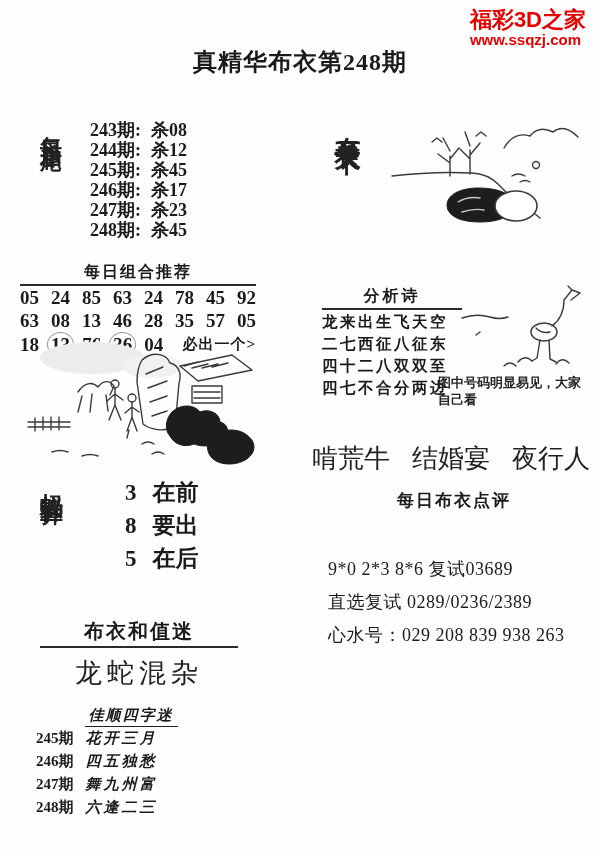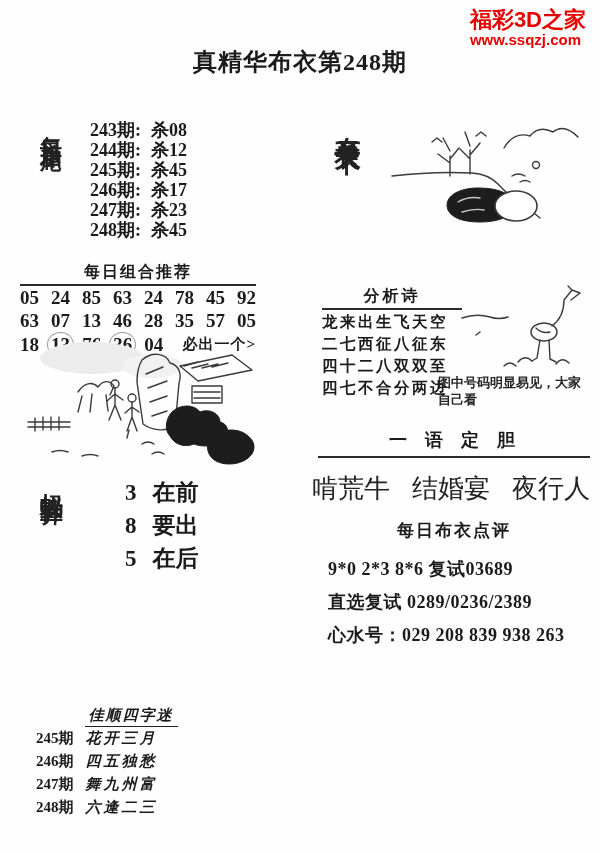--- a/index.html
+++ b/index.html
@@ -69,21 +69,21 @@
     font-size:13px;font-weight:bold;line-height:17px;color:#242424;}
   
   .danma{position:absolute;top:428px;left:318px;width:272px;text-align:center;}
   .danma-title{font-size:18px;font-weight:bold;letter-spacing:18px;padding-left:14px;
     border-bottom:2px solid #2b2b2b;padding-bottom:4px;}
   .danma-phrases{margin-top:13px;font-size:26px;color:#222;display:flex;
     justify-content:flex-end;gap:22px;white-space:nowrap;}
   .danma-sub{margin-top:13px;font-size:17px;font-weight:bold;letter-spacing:2px;}
   
   .review{position:absolute;top:553px;left:328px;width:268px;}
-  .review-line{font-size:18px;font-weight:bold;line-height:33px;white-space:nowrap;
+  .review-line{font-size:18px;font-weight:normal;line-height:33px;white-space:nowrap;
     letter-spacing:0.5px;}
   
   .sk{stroke:#3a3a3a;stroke-width:1.4;fill:none;stroke-linecap:round;stroke-linejoin:round;}
   .sk-dark{fill:#1d1d1d;stroke:#1d1d1d;}
   .sk-faint{stroke:#c9c9c9;}
 </style>
 </head>
 <body>
 
 <div class="sheet">
@@ -114,21 +114,21 @@
       <span>24</span>
       <span>85</span>
       <span>63</span>
       <span>24</span>
       <span>78</span>
       <span>45</span>
       <span>92</span>
     </div>
     <div class="combo-row">
       <span>63</span>
-      <span>07</span>
+      <span>08</span>
       <span>13</span>
       <span>46</span>
       <span>28</span>
       <span>35</span>
       <span>57</span>
       <span>05</span>
     </div>
     <div class="combo-row">
       <span>18</span>
       <span class="circled">13</span>
@@ -170,20 +170,24 @@
 
   <div class="ant">
     <div class="vlabel">蚂蚁神算</div>
     <div class="ant-rows">
       <div class="ant-row"><span class="num">3</span><span>在前</span></div>
       <div class="ant-row"><span class="num">8</span><span>要出</span></div>
       <div class="ant-row"><span class="num">5</span><span>在后</span></div>
     </div>
   </div>
 
+  <div class="sumr">
+    <div class="rule-title">布衣和值迷</div>
+    <div class="sumr-value">龙蛇混杂</div>
+  </div>
 
   <div class="fourc">
     <div class="fourc-title-wrap">
       <span class="fourc-title">佳顺四字迷</span>
     </div>
     <div class="fourc-row"><span class="iss">245期</span><span class="txt">花开三月</span></div>
     <div class="fourc-row"><span class="iss">246期</span><span class="txt">四五独愁</span></div>
     <div class="fourc-row"><span class="iss">247期</span><span class="txt">舞九州富</span></div>
     <div class="fourc-row"><span class="iss">248期</span><span class="txt">六逢二三</span></div>
   </div>
@@ -231,21 +235,20 @@
       <path class="sk" d="M84,60 l-3,18 M93,60 l1,19 M81,78 l-5,3 M94,79 l6,3"></path>
       <path class="sk" d="M80,48 q6,6 14,4"></path>
 
       <path class="sk" d="M62,82 q7,-8 14,-1 M100,84 q6,-8 13,-1 M48,86 q6,-6 12,0"></path>
     </svg>
   </div>
 
   <div class="sketch-caption">图中号码明显易见，大家自己看</div>
 
   <div class="danma">
-    <div class="danma-title">一语定胆</div>
     <div class="danma-phrases">
       <span>啃荒牛</span>
       <span>结婚宴</span>
       <span>夜行人</span>
     </div>
     <div class="danma-sub">每日布衣点评</div>
   </div>
 
   <div class="review">
     <div class="review-line">9*0 2*3 8*6 复试03689</div>

